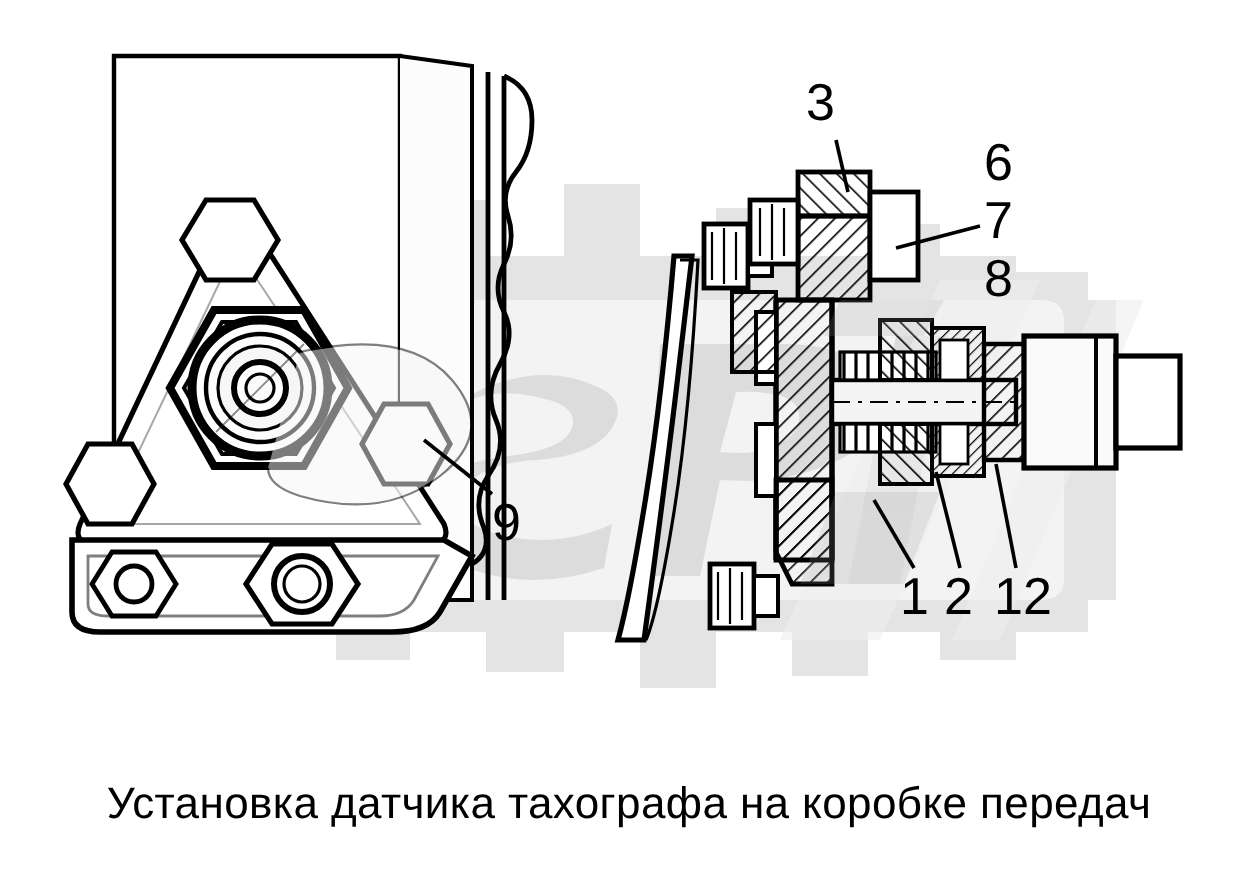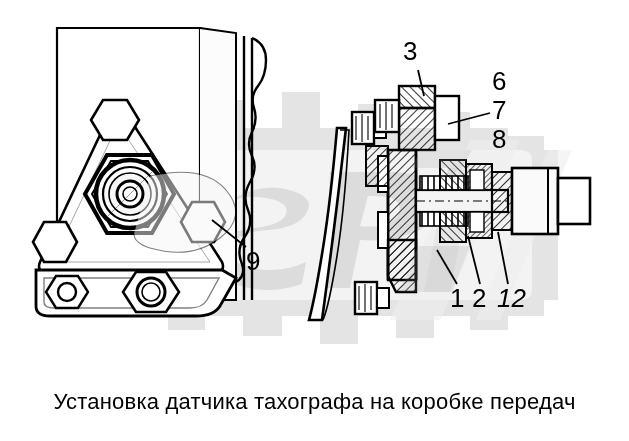--- a/index.html
+++ b/index.html
@@ -217,20 +217,20 @@
       </g>
     </svg>
 
     <div class="cal" style="left:403px;top:38px;">3</div>
     <div class="cal" style="left:492px;top:68px;">6</div>
     <div class="cal" style="left:492px;top:97px;">7</div>
     <div class="cal" style="left:492px;top:126px;">8</div>
     <div class="cal" style="left:246px;top:248px;">9</div>
     <div class="cal" style="left:450px;top:285px;">1</div>
     <div class="cal" style="left:472px;top:285px;">2</div>
-    <div class="cal" style="left:497px;top:285px;font-style:italic;">12</div>
+    <div class="cal" style="left:497px;top:285px;">12</div>
   </div>
 
   <div id="caption">
     <span>Установка датчика тахографа на коробке передач</span>
   </div>
 
 </div>
 
 </body></html>

